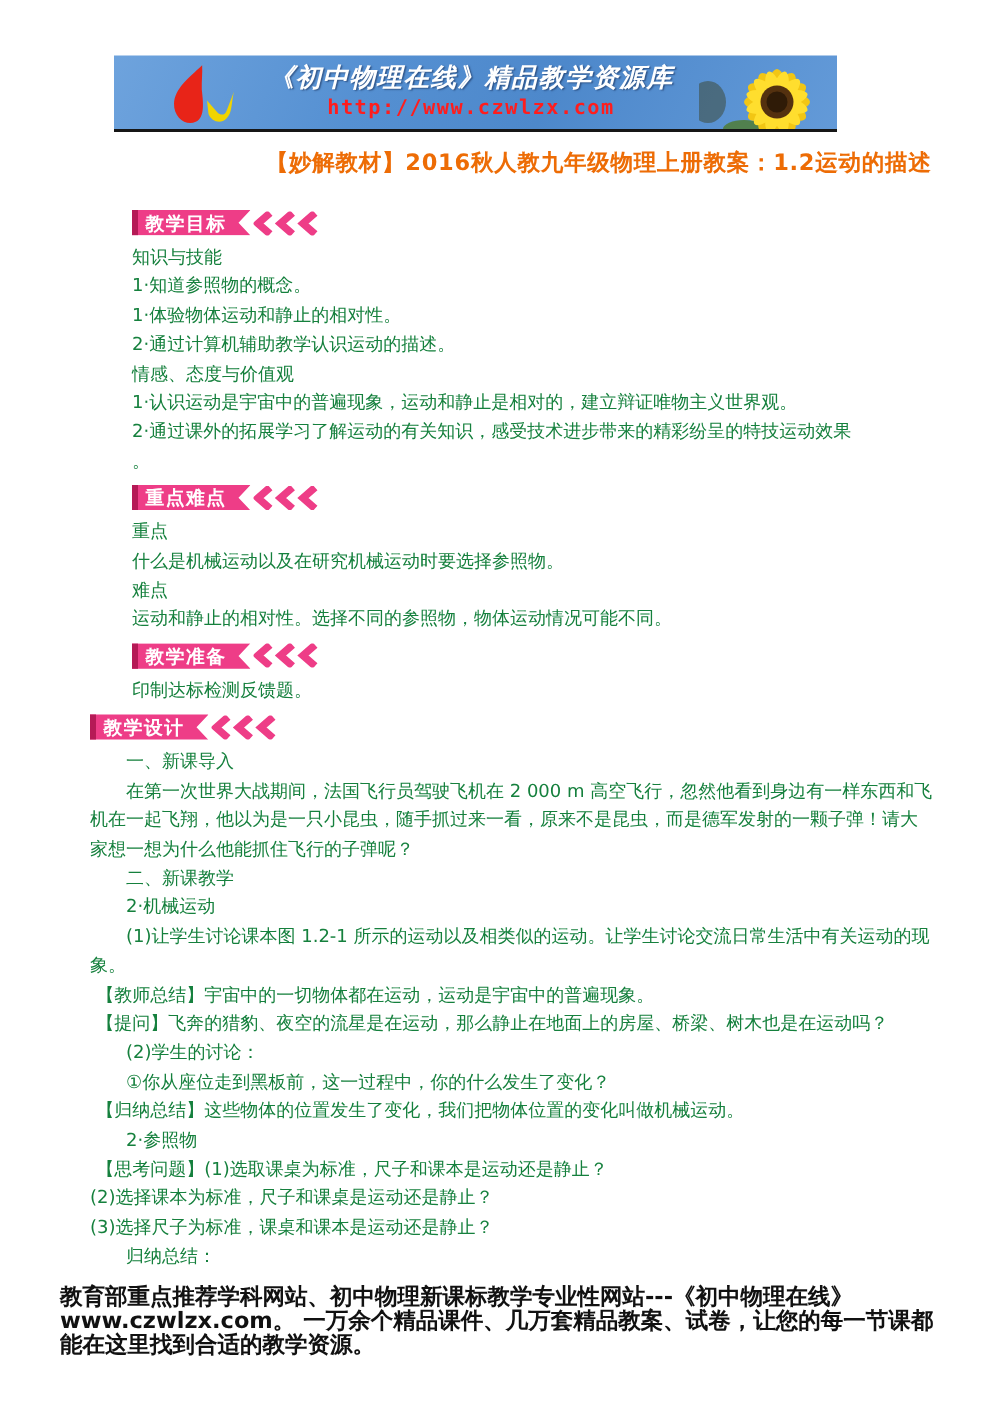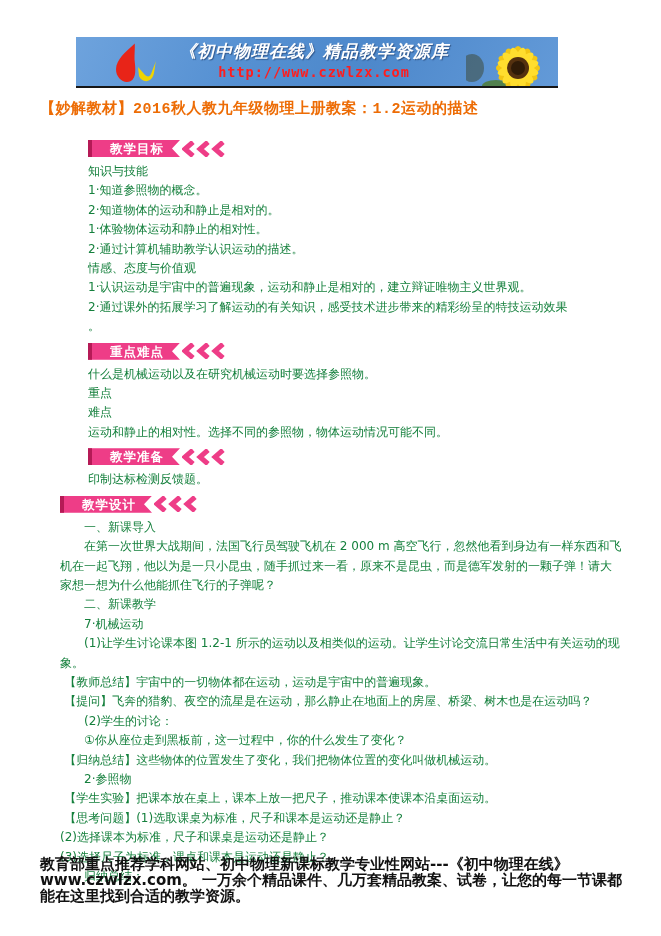--- a/index.html
+++ b/index.html
@@ -45,47 +45,46 @@
     letter-spacing: 1px;
     margin-top: 1px;
     white-space: nowrap;
   }
   .banner-flower { position: absolute; right: 0; bottom: -2px; }
 
   
   .doc-title {
     position: absolute;
     left: 40px; right: 40px; top: 99px;
-    text-align: left;
+    text-align: right;
     color: #ed6c05;
     font-weight: bold;
     font-size: 15px;
     letter-spacing: .5px;
     white-space: nowrap;
-    font-family: Liberation Mono, monospace;
   }
 
   
   .content { position: absolute; left: 0; top: 134px; width: 661px; }
   .sec-upper { margin: 0 86px 0 88px; }
   .sec-wide  { margin: 0 38px 0 60px; }
 
   .badge-row { display: flex; align-items: center; margin: 6px 0 5px 0; }
   .badge-row.center { justify-content: flex-start; }
   .badge {
     display: inline-flex; align-items: stretch;
     height: 17px;
     background: #ee3d87;
     clip-path: polygon(0 0, 100% 0, calc(100% - 8px) 50%, 100% 100%, 0 100%);
     padding-right: 10px;
   }
   .badge-stripe { width: 4px; background: #b51a56; }
   .badge-label {
     color: #ffffff; font-weight: bold; font-size: 12.5px;
-    line-height: 17px; padding: 0 6px 0 18px; letter-spacing: 1px;
+    line-height: 17px; padding: 0 6px 0 5px; letter-spacing: 1px;
     white-space: nowrap;
   }
   .chevrons { margin-left: 2px; }
 
   .sec-lines p.line {
     font-size: 12px;
     line-height: 19.4px;
     color: #15803d;
   }
   .sec-lines p.ind2 { text-indent: 2em; }
@@ -156,21 +155,20 @@
             <polyline points="11,1 3,8 11,15"></polyline>
             <polyline points="26,1 18,8 26,15"></polyline>
             <polyline points="41,1 33,8 41,15"></polyline>
           </g>
         </svg>
       </div>
       <div class="sec-lines">
 
       <p class="line">知识与技能</p>
           <p class="line">1·知道参照物的概念。</p>
-          <p class="line">2·知道物体的运动和静止是相对的。</p>
           <p class="line">1·体验物体运动和静止的相对性。</p>
           <p class="line">2·通过计算机辅助教学认识运动的描述。</p>
           <p class="line">情感、态度与价值观</p>
           <p class="line">1·认识运动是宇宙中的普遍现象，运动和静止是相对的，建立辩证唯物主义世界观。</p>
           <p class="line">2·通过课外的拓展学习了解运动的有关知识，感受技术进步带来的精彩纷呈的特技运动效果 。</p>
         </div>
     </section>
 
     <section class="sec-upper">
       <div class="badge-row center">
@@ -181,22 +179,22 @@
         <svg class="chevrons" width="48" height="16" viewBox="0 0 48 16">
           <g stroke="#ee3d87" stroke-width="5" fill="none">
             <polyline points="11,1 3,8 11,15"></polyline>
             <polyline points="26,1 18,8 26,15"></polyline>
             <polyline points="41,1 33,8 41,15"></polyline>
           </g>
         </svg>
       </div>
       <div class="sec-lines">
 
-      <p class="line">什么是机械运动以及在研究机械运动时要选择参照物。</p>
-          <p class="line">重点</p>
+      <p class="line">重点</p>
+          <p class="line">什么是机械运动以及在研究机械运动时要选择参照物。</p>
           <p class="line">难点</p>
           <p class="line">运动和静止的相对性。选择不同的参照物，物体运动情况可能不同。</p>
         </div>
     </section>
 
     <section class="sec-upper">
       <div class="badge-row center">
         <div class="badge">
           <span class="badge-stripe"></span>
           <span class="badge-label">教学准备</span>
@@ -227,29 +225,28 @@
             <polyline points="26,1 18,8 26,15"></polyline>
             <polyline points="41,1 33,8 41,15"></polyline>
           </g>
         </svg>
       </div>
       <div class="sec-lines">
 
       <p class="line ind2">一、新课导入</p>
           <p class="line ind2">在第一次世界大战期间，法国飞行员驾驶飞机在 2 000 m 高空飞行，忽然他看到身边有一样东西和飞机在一起飞翔，他以为是一只小昆虫，随手抓过来一看，原来不是昆虫，而是德军发射的一颗子弹！请大家想一想为什么他能抓住飞行的子弹呢？</p>
           <p class="line ind2">二、新课教学</p>
-          <p class="line ind2">7·机械运动</p>
+          <p class="line ind2">2·机械运动</p>
           <p class="line ind2">(1)让学生讨论课本图 1.2-1 所示的运动以及相类似的运动。让学生讨论交流日常生活中有关运动的现象。</p>
           <p class="line ind1">【教师总结】宇宙中的一切物体都在运动，运动是宇宙中的普遍现象。</p>
           <p class="line ind1">【提问】飞奔的猎豹、夜空的流星是在运动，那么静止在地面上的房屋、桥梁、树木也是在运动吗？</p>
           <p class="line ind2">(2)学生的讨论：</p>
           <p class="line ind2">①你从座位走到黑板前，这一过程中，你的什么发生了变化？</p>
           <p class="line ind1">【归纳总结】这些物体的位置发生了变化，我们把物体位置的变化叫做机械运动。</p>
           <p class="line ind2">2·参照物</p>
-          <p class="line ind1">【学生实验】把课本放在桌上，课本上放一把尺子，推动课本使课本沿桌面运动。</p>
           <p class="line ind1">【思考问题】(1)选取课桌为标准，尺子和课本是运动还是静止？</p>
           <p class="line">(2)选择课本为标准，尺子和课桌是运动还是静止？</p>
           <p class="line">(3)选择尺子为标准，课桌和课本是运动还是静止？</p>
           <p class="line ind2">归纳总结：</p>
         </div>
     </section>
 
   </div>
 
   <div class="footer">教育部重点推荐学科网站、初中物理新课标教学专业性网站---《初中物理在线》www.czwlzx.com。 一万余个精品课件、几万套精品教案、试卷，让您的每一节课都能在这里找到合适的教学资源。</div>

